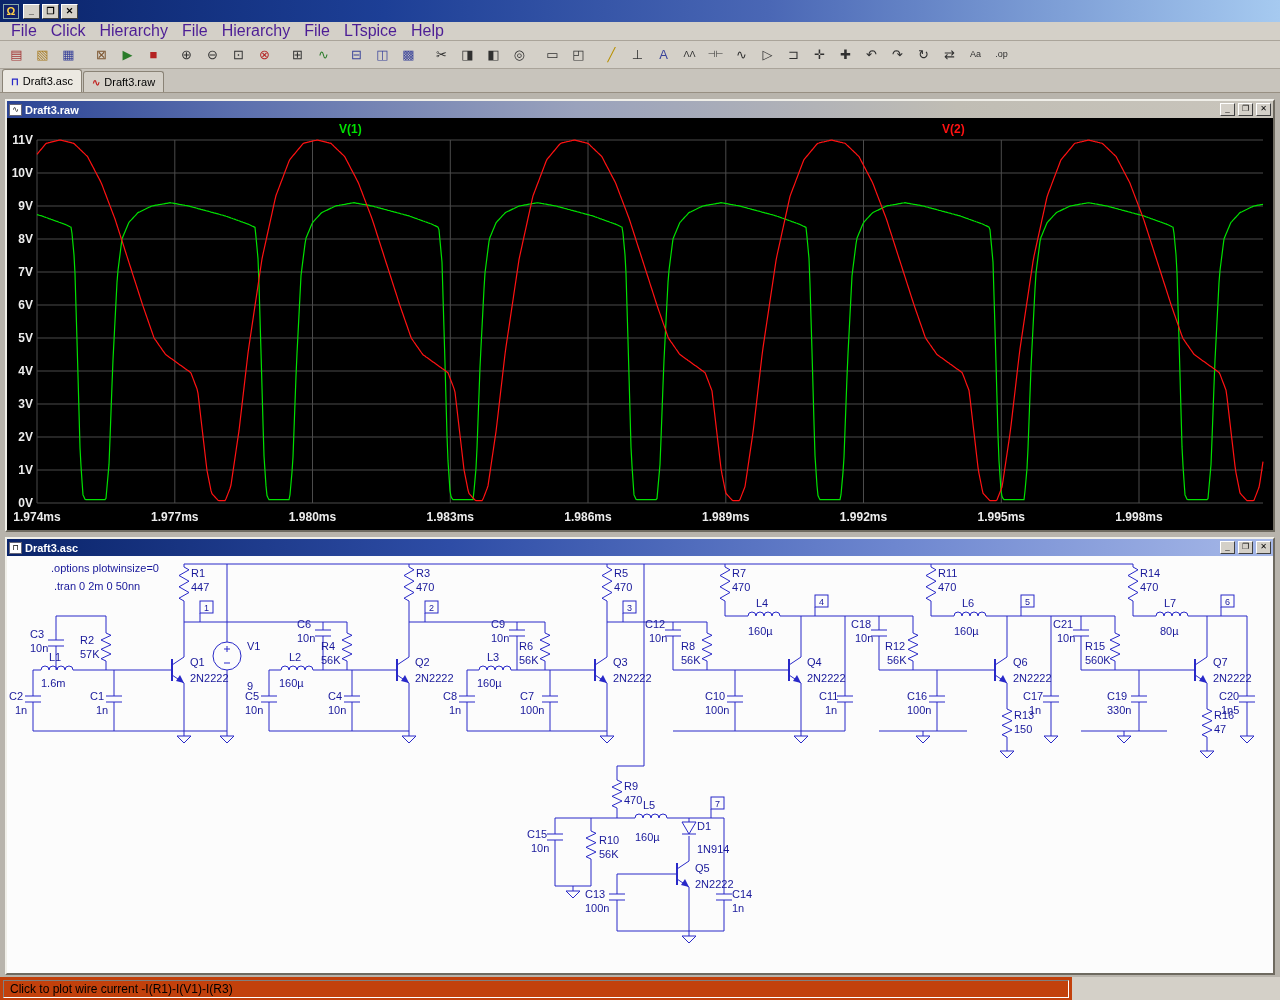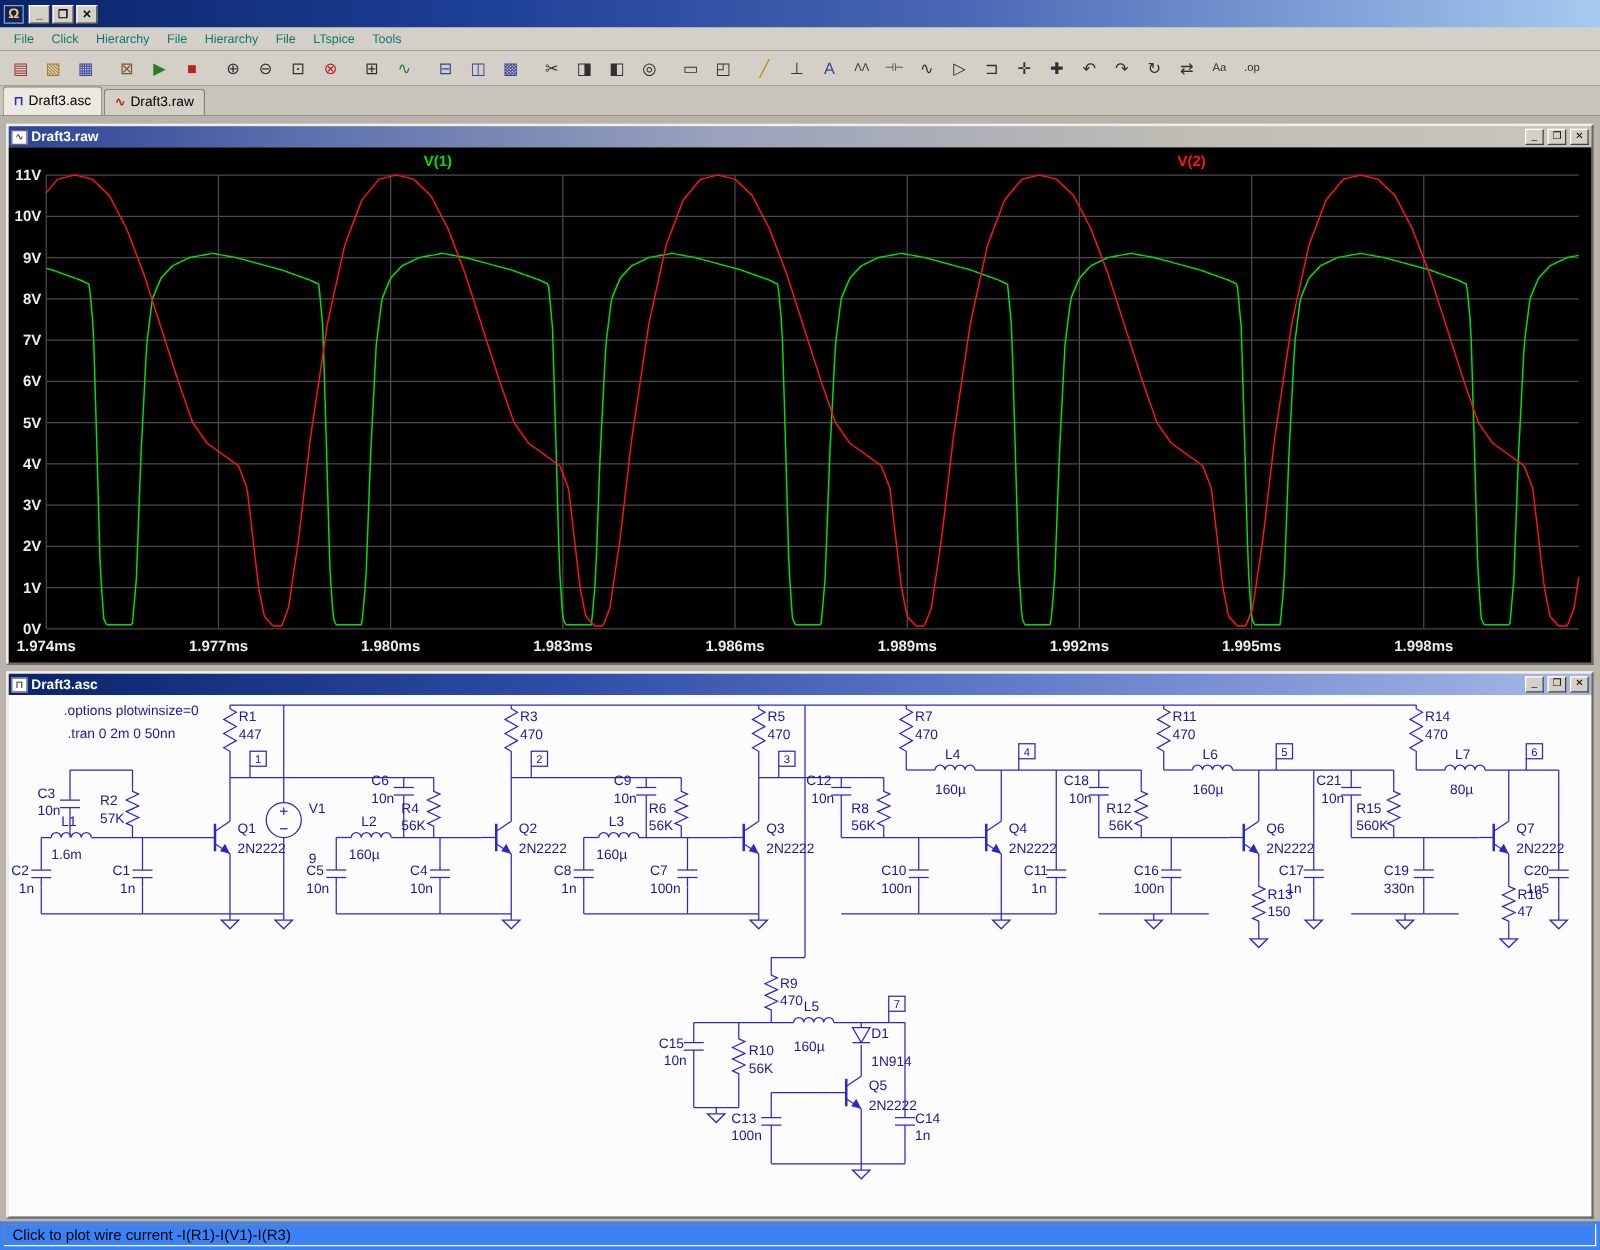--- a/index.html
+++ b/index.html
@@ -15,21 +15,21 @@
     color:#ffd24a; font-size:11px; line-height:13px; text-align:center; font-weight:bold; }
   .main-title { color:#fff; font-size:12px; font-weight:bold; flex:1; }
   .win-btns { display:flex; gap:2px; }
   .wbtn { width:17px; height:15px; background:#d4d0c8; border:1px solid;
     border-color:#fff #404040 #404040 #fff; font-size:9px; line-height:12px; text-align:center;
     color:#000; font-weight:bold; }
 
   
   .menubar { position:absolute; left:0; top:22px; width:1280px; height:19px; background:#d4d0c8;
     display:flex; align-items:center; padding-left:4px; border-bottom:1px solid #aaa49a; }
-  .menu-item { font-size:10px; padding:2px 7px; color:#0f766e; }
+  .menu-item { font-size:16px; padding:2px 7px; color:#4c1d95; }
 
   
   .toolbar { position:absolute; left:0; top:41px; width:1280px; height:28px; background:#d4d0c8;
     display:flex; align-items:center; padding-left:4px; border-bottom:1px solid #aaa49a; }
   .tbtn { width:25px; height:23px; margin-right:1px; background:#d4d0c8;
     border:1px solid #d4d0c8; font-size:13px; line-height:21px; text-align:center; }
   .tsep { width:7px; height:23px; }
 
   
   .tabbar { position:absolute; left:0; top:69px; width:1280px; height:24px; background:#c8c4bc;
@@ -56,22 +56,22 @@
   .raw-titlebar { background:linear-gradient(90deg,#2b4494 0%,#5b6fae 18%,#9aa2bc 45%,#c0bdb4 75%,#c9c5bc 100%); }
   .raw-content { width:1266px; height:412px; background:#000; }
 
   .asc-window  { left:5px; top:444px; width:1270px; height:438px; }
   .asc-titlebar { background:linear-gradient(90deg,#0a246a 0%,#2e4da6 35%,#6d86cf 70%,#a6b8e8 100%); }
   .asc-content { width:1266px; height:417px; background:#fcfcfc; }
 
   svg { display:block; }
 
   
-  .statusbar { position:absolute; left:0; top:977px; width:1280px; height:23px; background:#3b82f6;
-    display:flex; }
+  .statusbar { position:absolute; left:0; top:977px; width:1072px; height:23px; background:#c2410c;
+    display:flex; align-items:center; }
   .status-panel { margin:2px 3px; padding:1px 6px; height:18px; flex:1;
     border:1px solid; border-color:#808080 #fff #fff #808080; font-size:12px; line-height:15px; }
 </style>
 </head>
 <body>
 
 <div class="app">
 
   <div class="main-titlebar">
     <div class="app-icon">Ω</div>
@@ -83,21 +83,21 @@
   </div>
 
   <div class="menubar" id="menubar">
       <span class="menu-item">File</span>
       <span class="menu-item">Click</span>
       <span class="menu-item">Hierarchy</span>
       <span class="menu-item">File</span>
       <span class="menu-item">Hierarchy</span>
       <span class="menu-item">File</span>
       <span class="menu-item">LTspice</span>
-      <span class="menu-item">Tools</span>
+      <span class="menu-item">Help</span>
     </div>
 
   <div class="toolbar" id="toolbar">
       <div class="tbtn" title="new-schematic" style="color: rgb(163, 54, 54);">▤</div>
       <div class="tbtn" title="open" style="color: rgb(168, 123, 32);">▧</div>
       <div class="tbtn" title="save" style="color: rgb(57, 67, 154);">▦</div>
       <div class="tsep"></div>
       <div class="tbtn" title="control-panel" style="color: rgb(124, 85, 48);">⊠</div>
       <div class="tbtn" title="run" style="color: rgb(42, 124, 42);">▶</div>
       <div class="tbtn" title="halt" style="color: rgb(180, 34, 34);">■</div>

